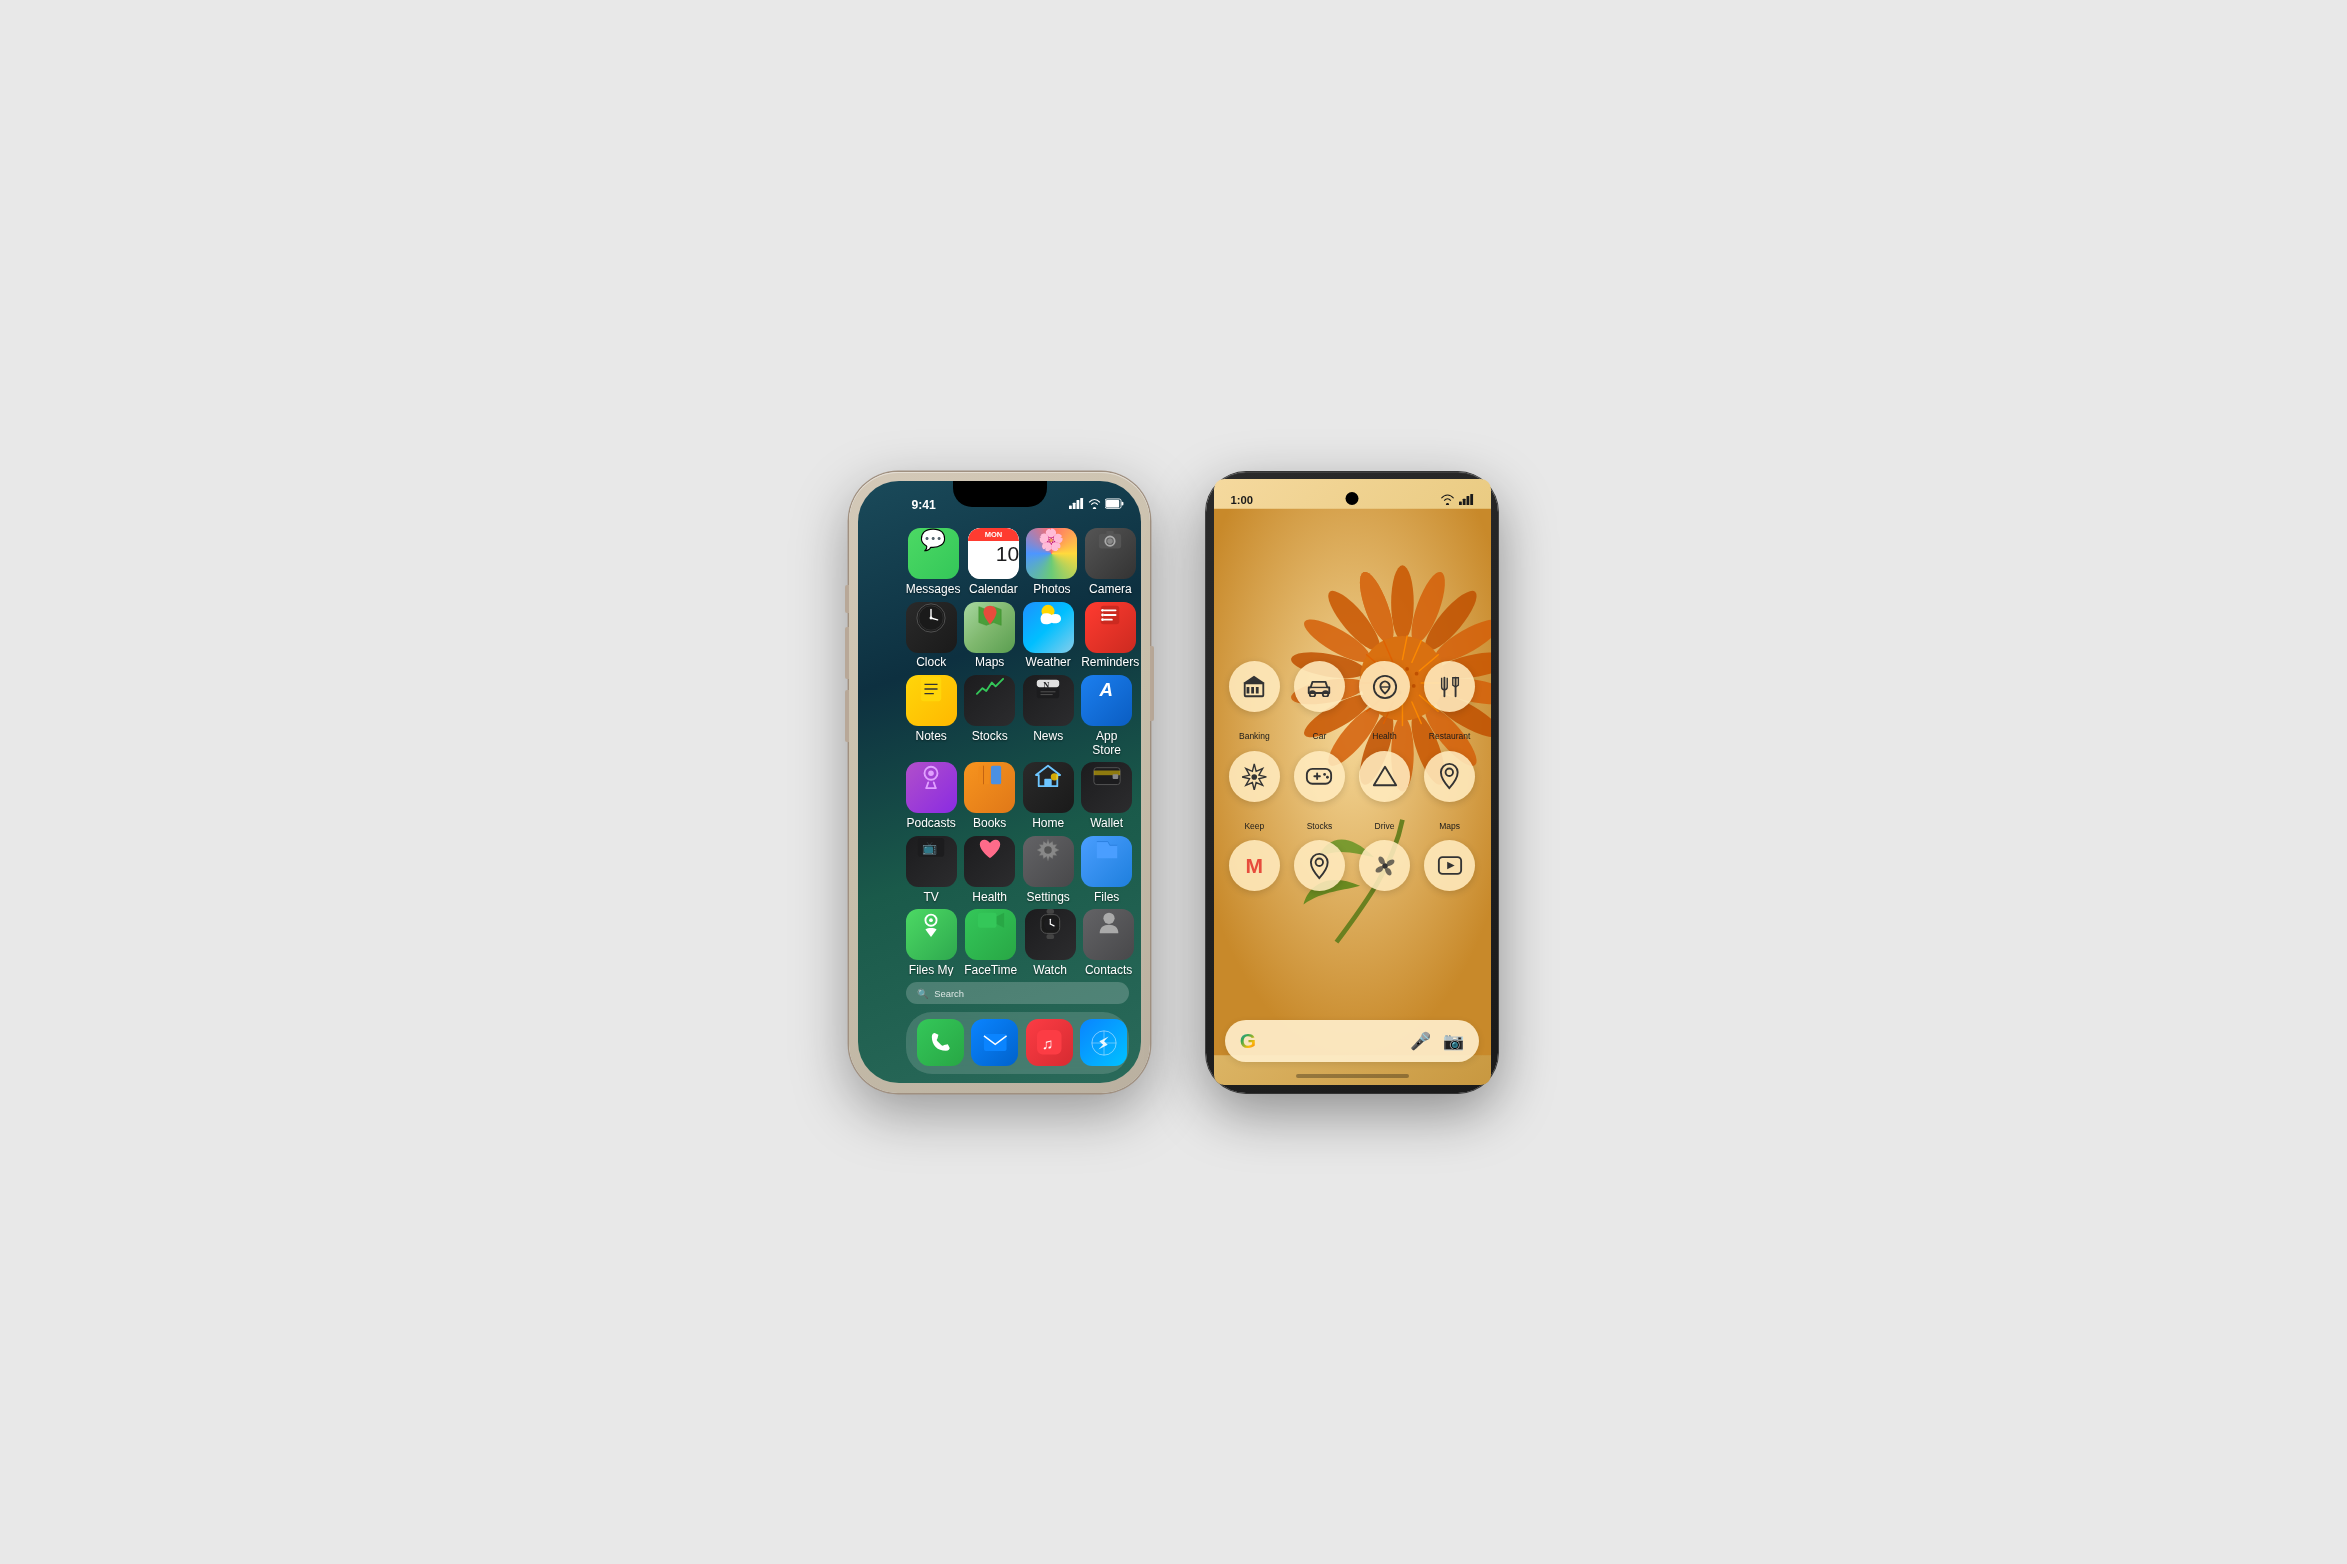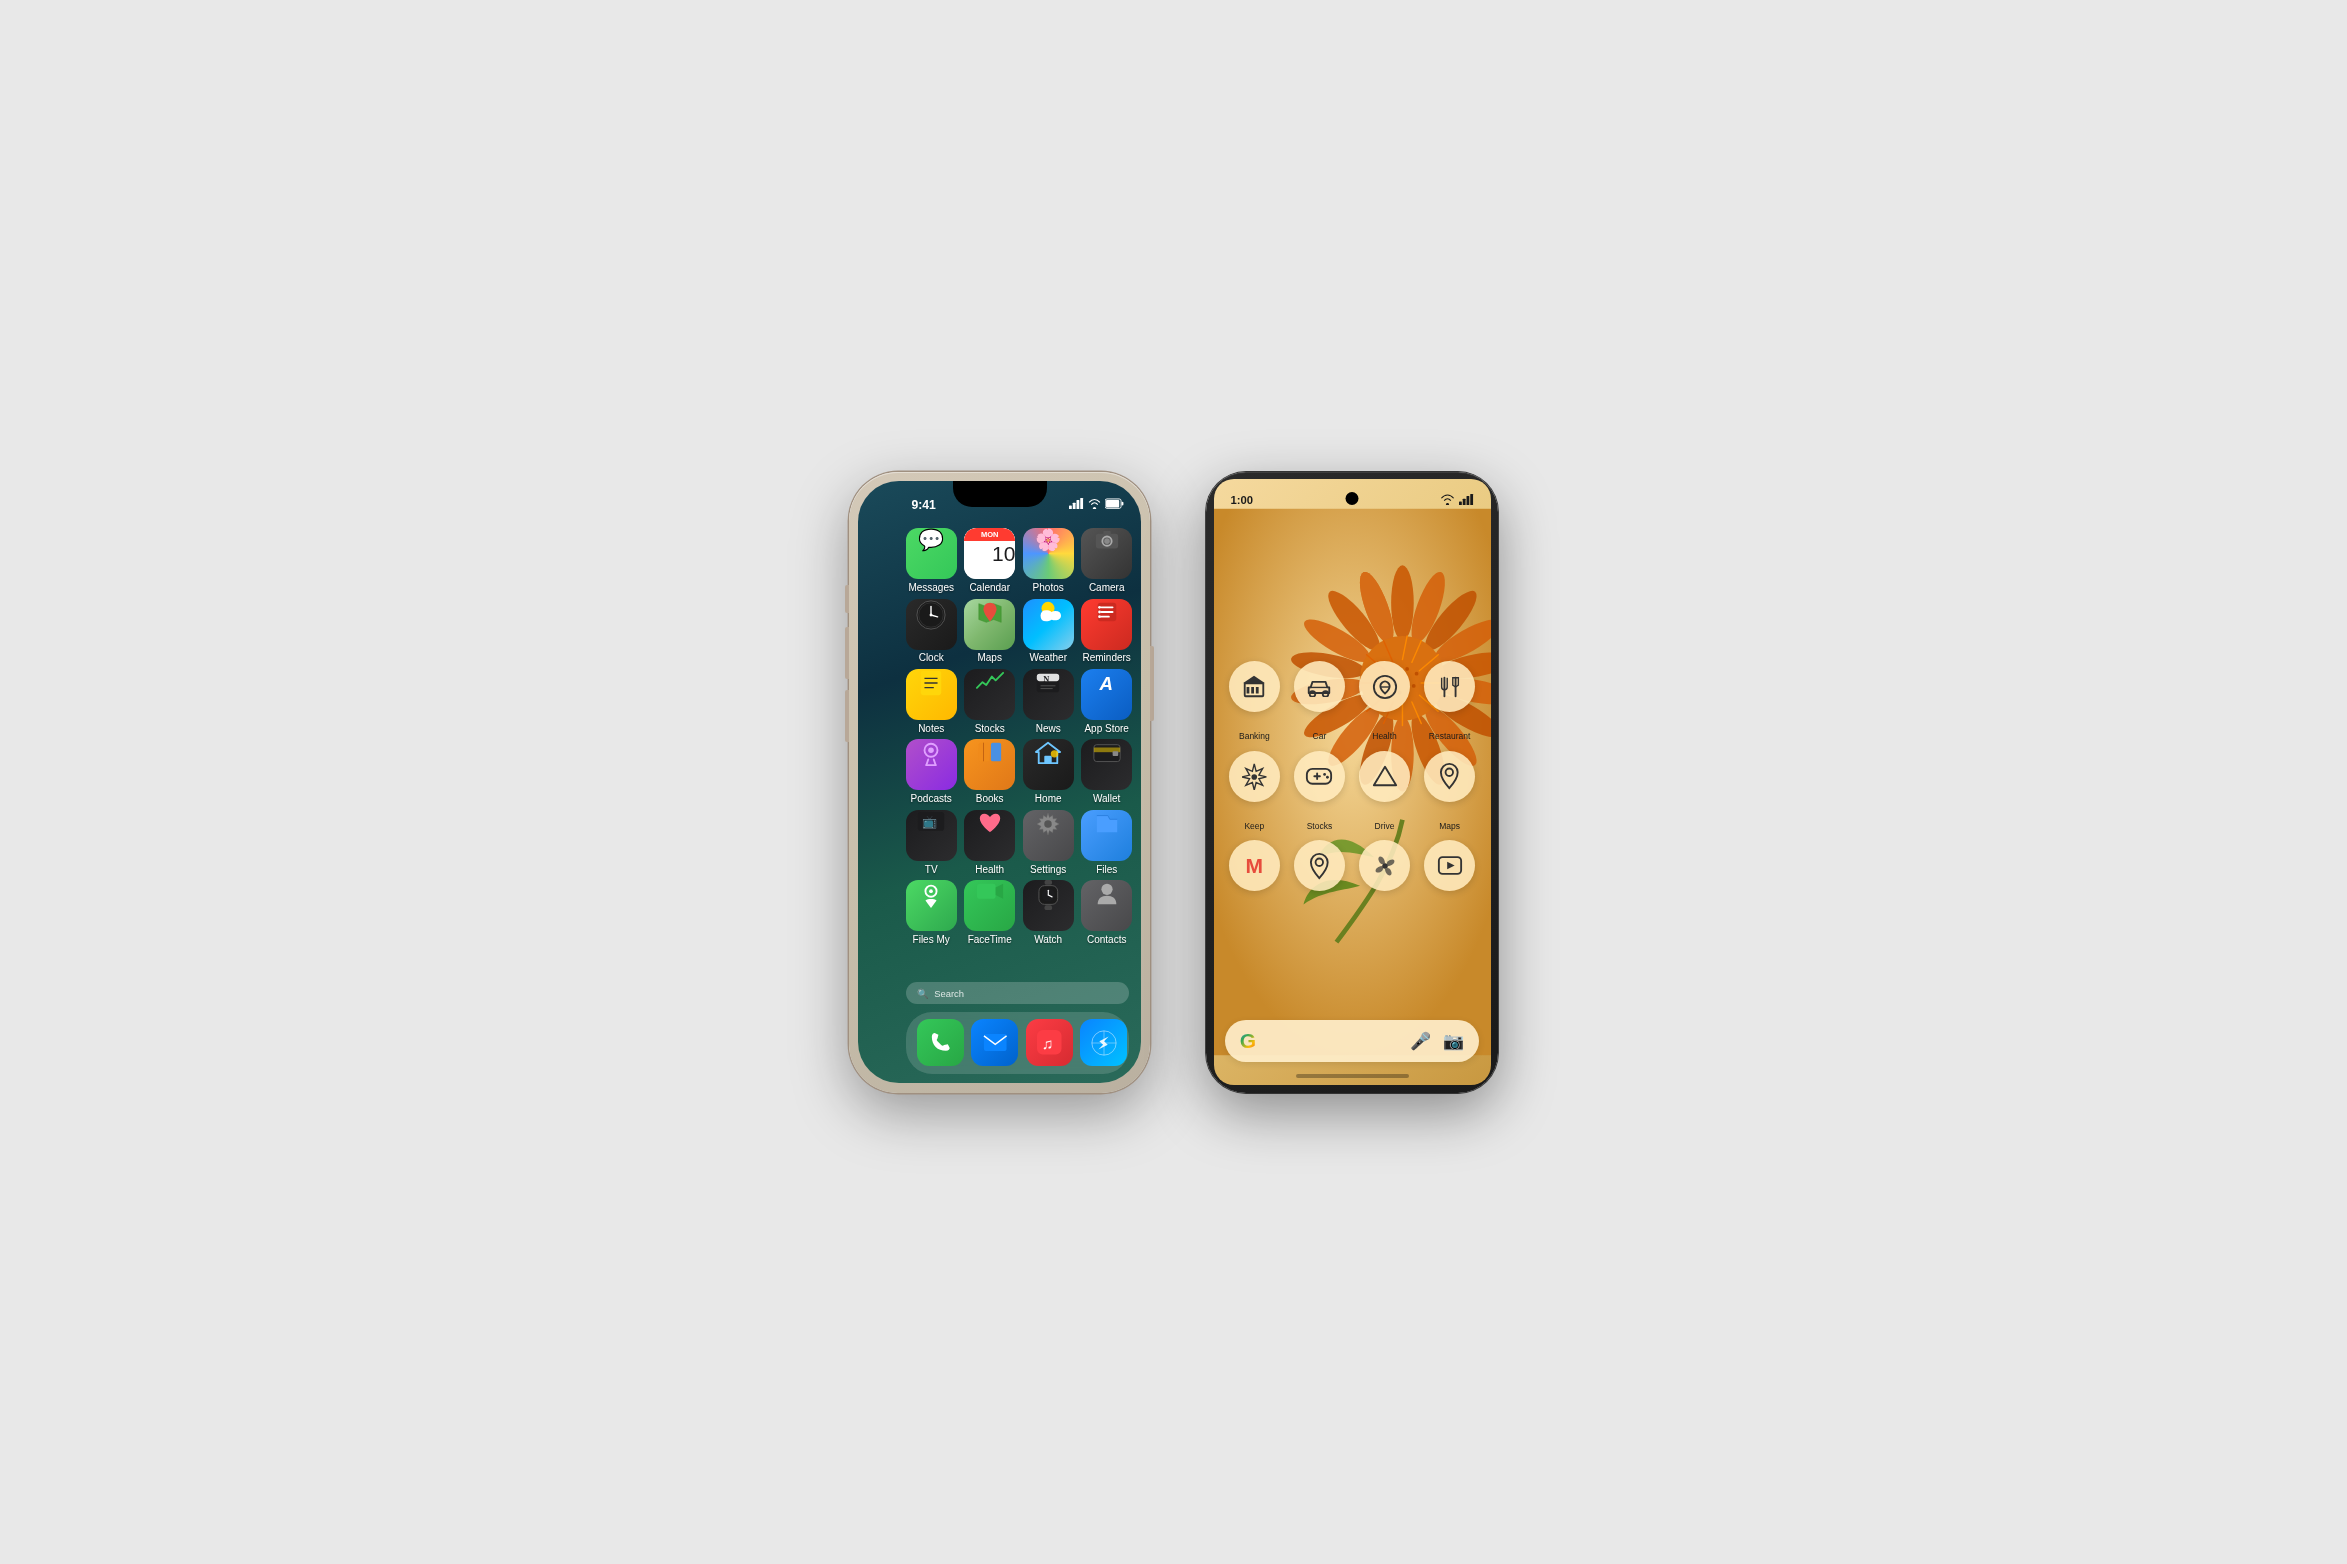--- a/index.html
+++ b/index.html
@@ -97,22 +97,23 @@
       width: 51px;
       height: 51px;
       border-radius: 12.2px;
       display: flex;
       justify-content: center;
       font-size: 21px;
       position: relative;
       overflow: hidden;
     }
     .app-label {
-      font-size: 10px;
+      font-size: 12px;
       color: white;
+      text-align: center;
       text-shadow: 0 0.9px 1.9px rgba(0,0,0,0.5);
     }
 
     
     .icon-messages { background: linear-gradient(135deg, #4cd964, #34c759); }
     .icon-calendar { background: linear-gradient(135deg, #fff, #f0f0f0); color: #333; }
     .icon-camera { background: linear-gradient(135deg, #555, #333); }
     .icon-clock { background: linear-gradient(135deg, #2a2a2a, #1a1a1a); }
     .icon-weather { background: linear-gradient(135deg, #1e90ff, #00bfff, #87ceeb); }
     .icon-reminders { background: linear-gradient(135deg, #ff3b30, #cc2a20); }
@@ -208,21 +209,21 @@
       height: 621px;
       background: linear-gradient(145deg, #2a2a2a, #1a1a1a);
       border-radius: 40px;
       padding: 7.5px;
       box-shadow: 0 0 0 0.9px #333, 0 19px 56px rgba(0,0,0,0.4), inset 0 0.9px 0 rgba(255,255,255,0.1);
       position: relative;
     }
     .pixel-screen {
       width: 100%;
       height: 100%;
-      border-radius: 20px;
+      border-radius: 10px;
       overflow: hidden;
       background: linear-gradient(135deg, #f5d99e 0%, #e8c97e 40%, #d4a855 80%, #c89840 100%);
       position: relative;
       display: flex;
       flex-direction: column;
     }
     .pixel-punch-hole {
       width: 13px;
       height: 13px;
       background: #000;

